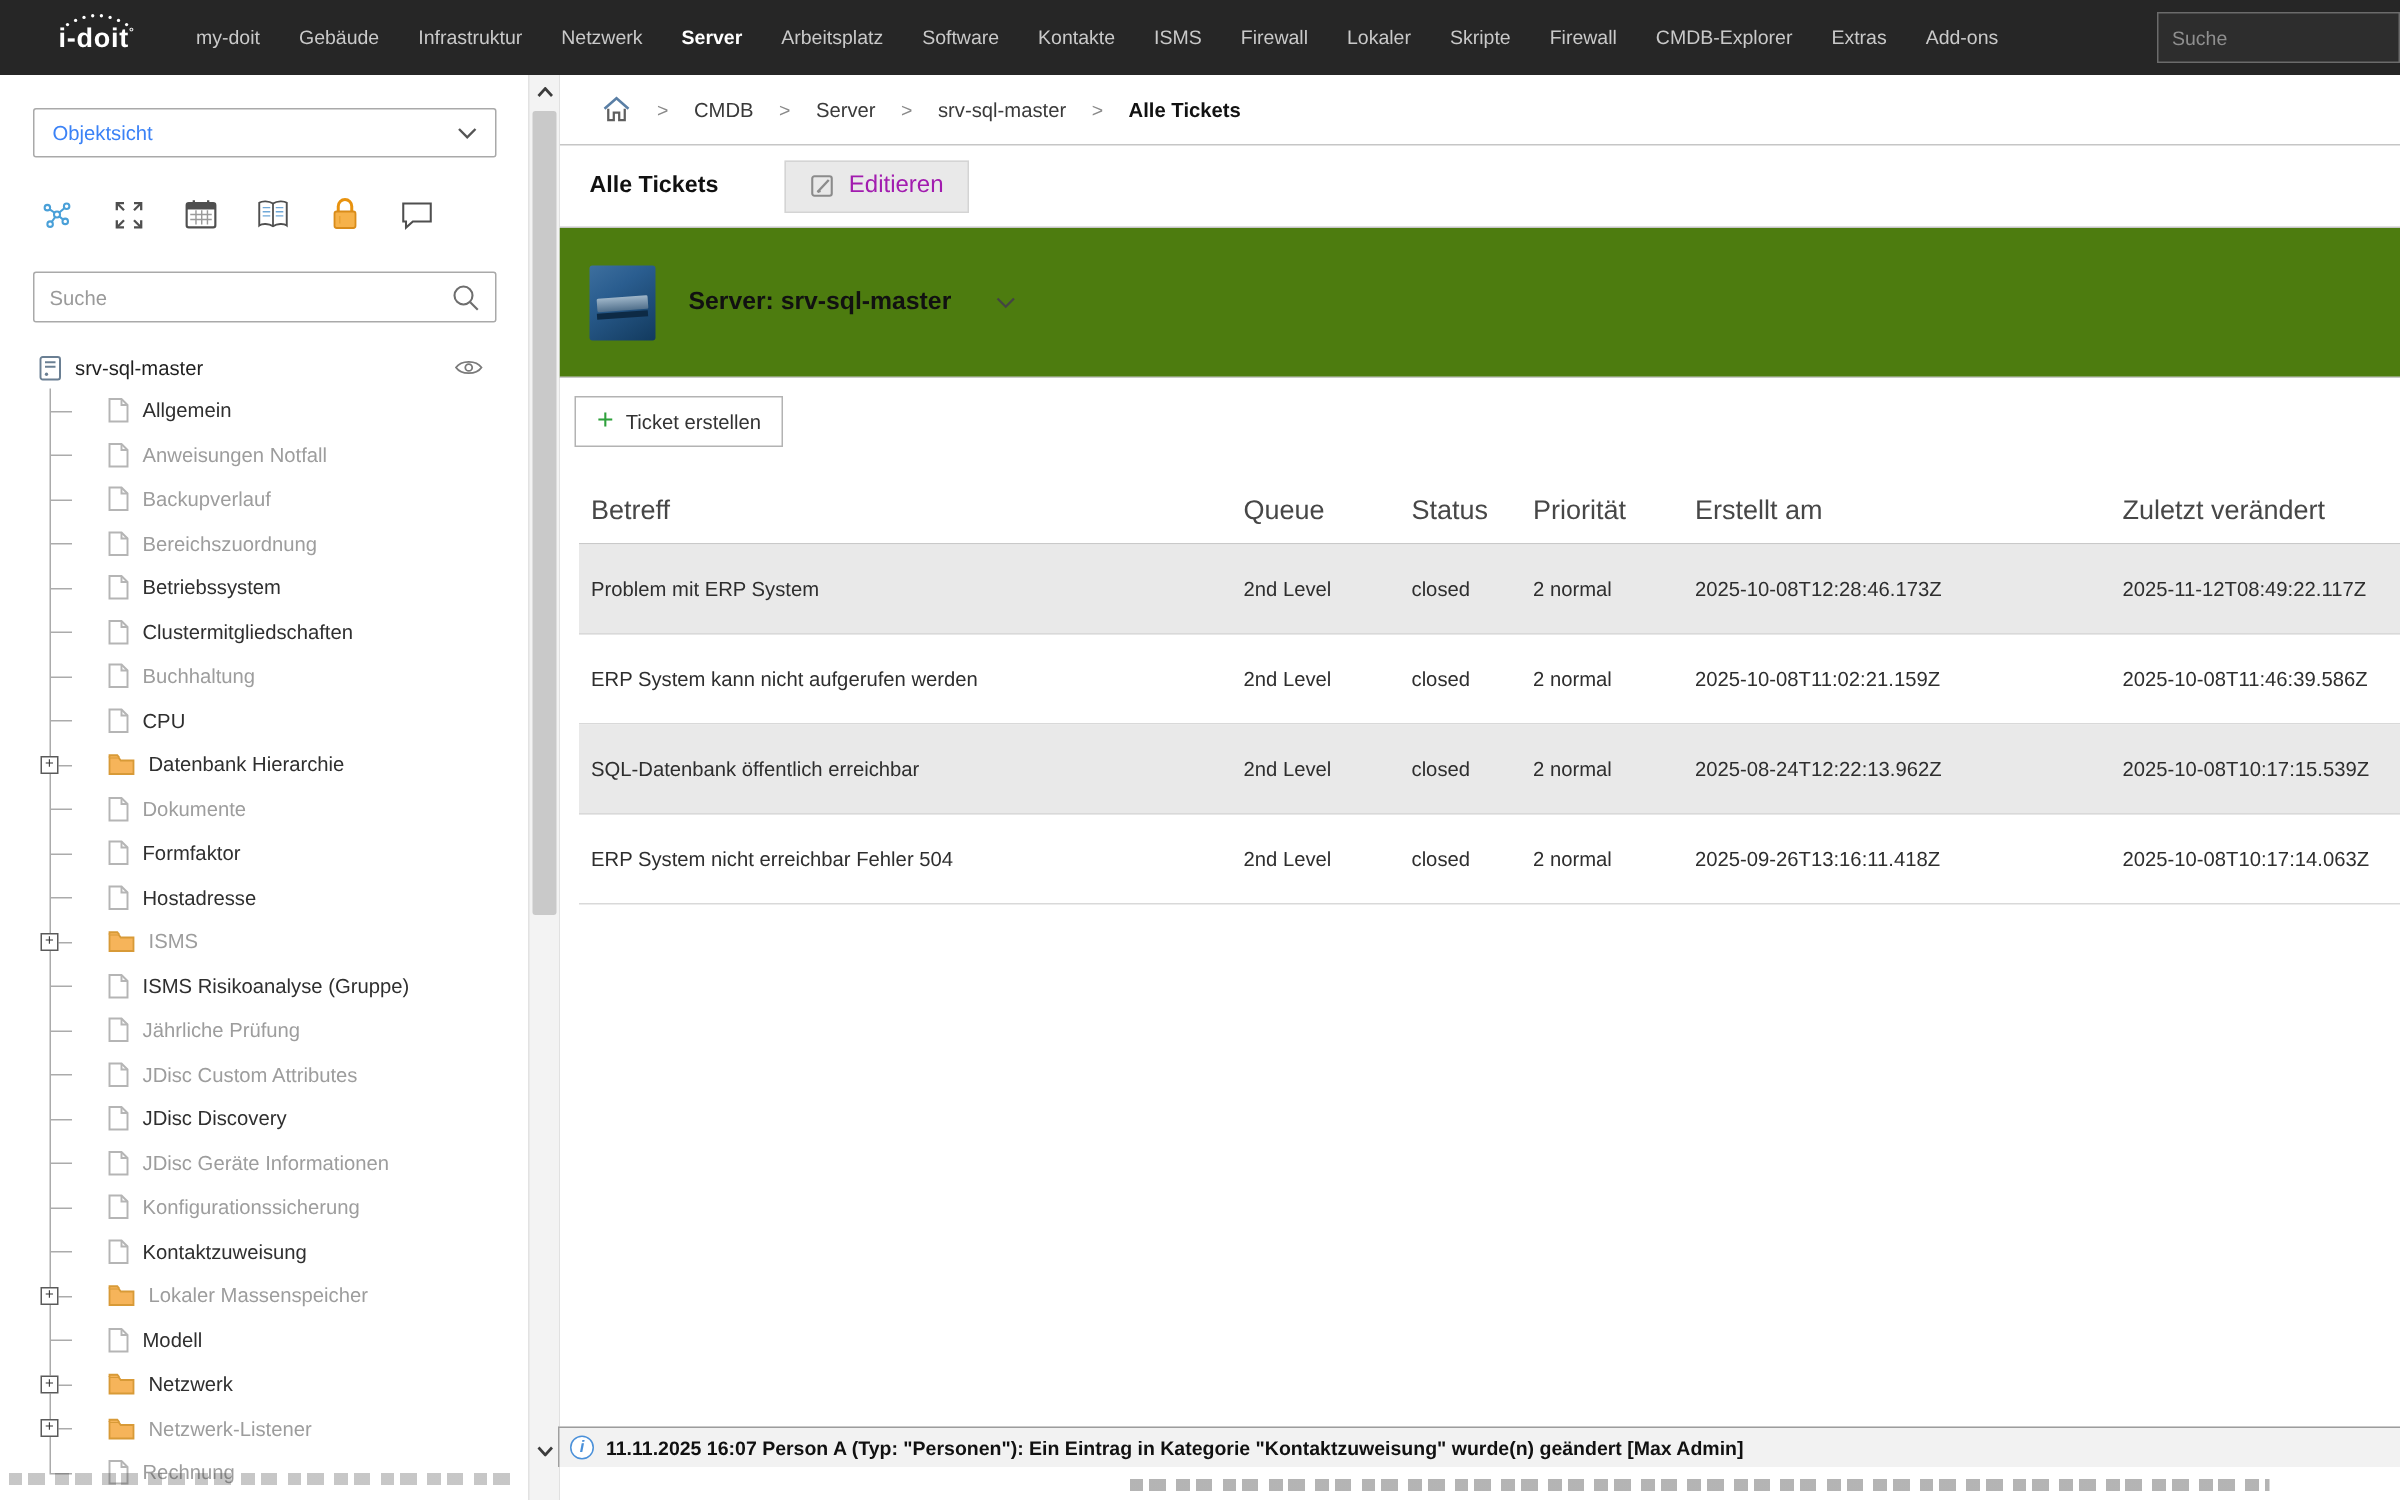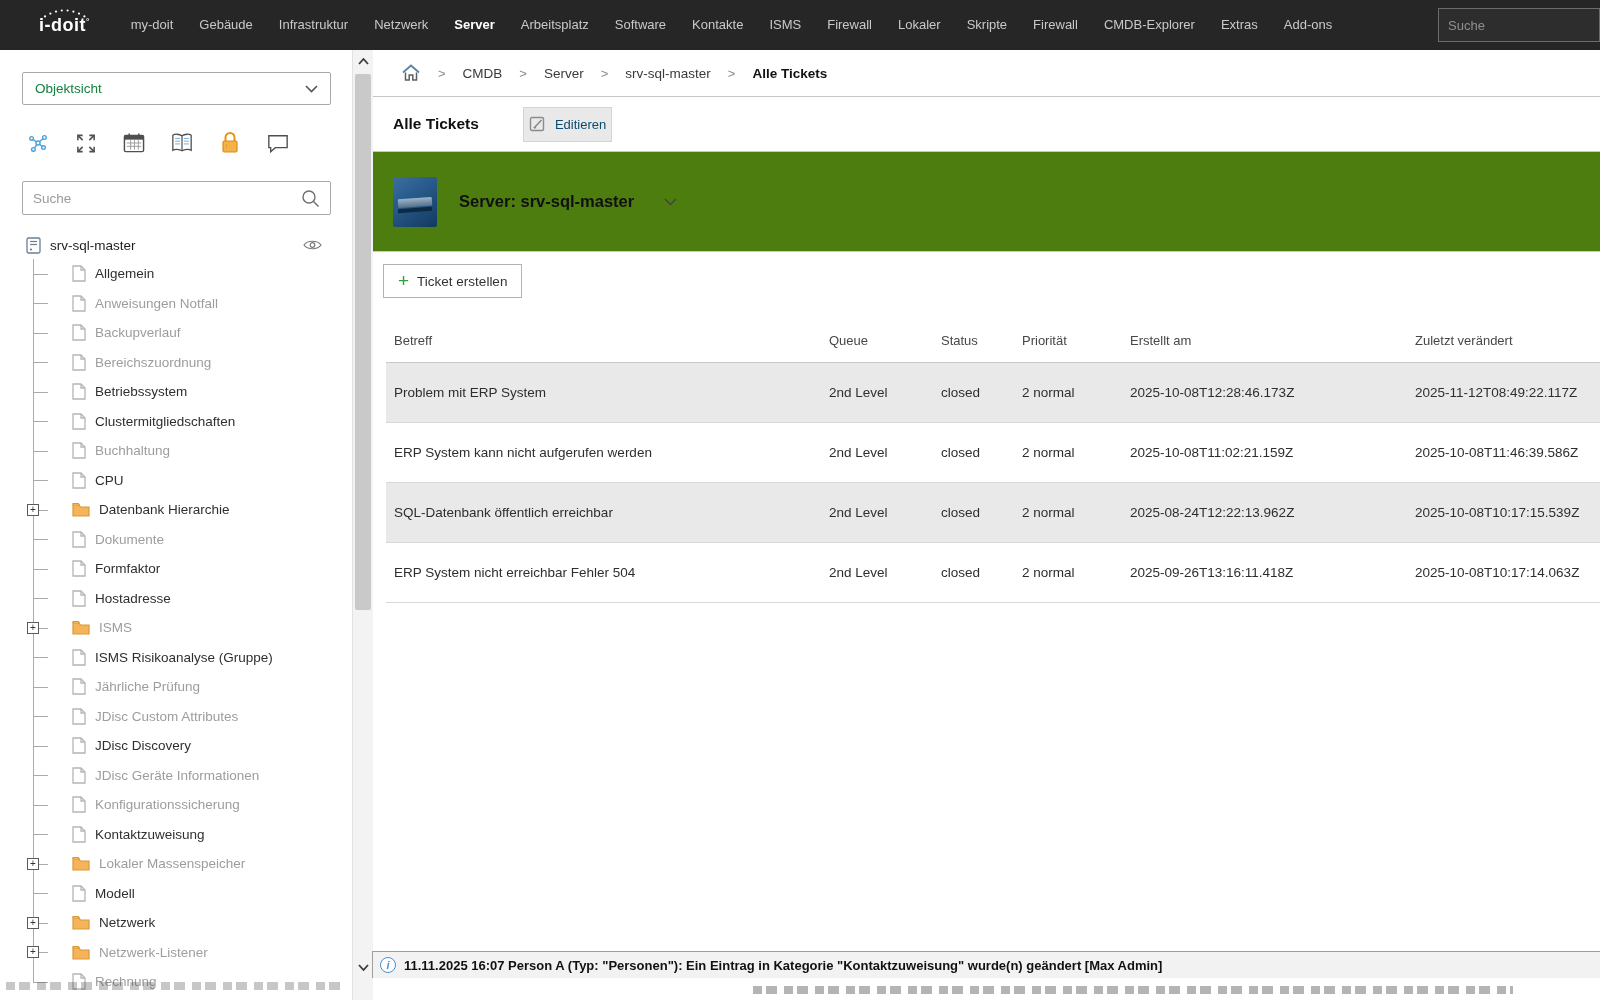--- a/index.html
+++ b/index.html
@@ -11,21 +11,21 @@
   .logo { margin-left:39px; margin-right:28px; color:#fff; font-weight:bold; font-size:18px; letter-spacing:.5px; position:relative; white-space:nowrap; }
   .logo svg { position:absolute; left:3px; top:-6px; }
   .logo sup { font-size:8px; color:#fff; }
   .nav-item { padding:0 13px; line-height:50px; font-size:13px; color:#c9c9c9; cursor:pointer; white-space:nowrap; }
   .nav-item.active { color:#fff; font-weight:bold; }
   .nav-search { margin-left:auto; width:162px; height:34px; background:#2d2d2d; border:1px solid #6b6b6b; color:#c9c9c9; font-size:13px; padding:0 9px; outline:none; font-family:inherit; }
   .nav-search::placeholder { color:#8f8f8f; }
 
   
   .sidebar { position:absolute; left:0; top:50px; width:352px; bottom:0; background:#fff; overflow:hidden; }
-  .view-select { margin:22px 0 0 22px; width:309px; height:33px; border:1px solid #a9a9a9; border-radius:2px; background:#fff; display:flex; align-items:center; padding:0 12px; font-size:13.5px; color:#15803d; cursor:pointer; }
+  .view-select { margin:22px 0 0 22px; width:309px; height:33px; border:1px solid #a9a9a9; border-radius:2px; background:#fff; display:flex; align-items:center; padding:0 12px; font-size:13.5px; color:#3b82f6; cursor:pointer; }
   .view-select .chev { margin-left:auto; color:#555; }
   .sb-icons { margin:27px 0 0 27px; display:flex; align-items:center; gap:26px; }
   .sb-icons span { width:22px; height:22px; display:inline-flex; align-items:center; justify-content:center; cursor:pointer; }
   .sb-search { margin:27px 0 0 22px; width:309px; height:34px; border:1px solid #a9a9a9; border-radius:2px; display:flex; align-items:center; padding:0 10px; }
   .sb-search input { border:none; outline:none; flex:1; font-size:13.5px; font-family:inherit; color:#333; }
   .sb-search input::placeholder { color:#9a9a9a; }
 
   .tree { position:relative; margin-top:16px; font-size:13.5px; }
   .tree-root { height:28px; display:flex; align-items:center; padding-left:26px; gap:9px; color:#1f1f1f; cursor:pointer; }
   .tree-root .eye { margin-left:auto; margin-right:30px; cursor:pointer; display:flex; }
@@ -46,36 +46,36 @@
   
   .main { position:absolute; left:372px; top:50px; right:0; bottom:0; border-left:1px solid #9f9f9f; background:#fff; }
   .crumb-row { height:47px; border-bottom:1px solid #c6c6c6; display:flex; align-items:center; padding-left:28px; font-size:13.5px; color:#3a3a3a; }
   .crumb-sep { color:#8a8a8a; margin:0 17px; font-size:13px; }
   .crumb { cursor:pointer; }
   .crumb.current { font-weight:bold; color:#111; }
   .home { display:flex; cursor:pointer; }
 
   .title-row { height:55px; border-bottom:1px solid #c6c6c6; display:flex; align-items:center; padding-left:20px; }
   .page-title { font-size:15.5px; font-weight:bold; color:#111; }
-  .edit-btn { margin-left:44px; height:35px; padding:0 5px; background:#e9e9e9; border:1px solid #d4d4d4; color:#0c4a6e; font-size:13px; display:flex; align-items:center; gap:9px; cursor:default; }
+  .edit-btn { margin-left:44px; height:35px; padding:0 16px; background:#e9e9e9; border:1px solid #d4d4d4; color:#a21caf; font-size:16px; display:flex; align-items:center; gap:9px; cursor:default; }
 
   .obj-band { height:100px; background:#4d7c0f; border-bottom:1px solid #c9c9c9; display:flex; align-items:center; padding-left:20px; }
   .obj-img { width:44px; height:50px; border-radius:2px; background:linear-gradient(145deg,#3d6f9e 0%,#2a5d8f 35%,#123a5e 100%); position:relative; overflow:hidden; flex:none; }
   .obj-img::before { content:""; position:absolute; left:5px; right:5px; top:21px; height:9px; background:linear-gradient(180deg,#9fb6c9,#51708c); border-radius:1px; transform:rotate(-4deg); }
   .obj-img::after { content:""; position:absolute; left:5px; right:5px; top:31px; height:4px; background:#0d2a45; transform:rotate(-4deg); }
   .obj-title { margin-left:22px; font-size:16.5px; font-weight:bold; color:#111; }
   .obj-chev { margin-left:30px; color:#444; cursor:pointer; display:flex; }
 
   .create-btn { margin:12px 0 0 10px; height:34px; padding:0 14px; background:#fff; border:1px solid #b3b3b3; display:inline-flex; align-items:center; gap:8px; font-size:13.5px; color:#333; cursor:pointer; }
   .plus { color:#2fa13c; font-size:19px; font-weight:400; line-height:1; margin-top:-2px; }
 
   .tickets { margin:21px 0 0 13px; }
   .t-grid { display:grid; grid-template-columns:435px 112px 81px 108px 285px 1fr; }
   .t-head { height:44px; border-bottom:1px solid #c9c9c9; }
-  .t-head .cell { display:flex; align-items:center; padding-left:8px; font-size:13px; color:#474747; cursor:pointer; }
+  .t-head .cell { display:flex; align-items:center; padding-left:8px; font-size:18px; color:#474747; cursor:pointer; }
   .t-row { height:60px; border-bottom:1px solid #d9d9d9; cursor:pointer; }
   .t-row.alt { background:#e9e9e9; }
   .t-row .cell { display:flex; align-items:center; padding-left:8px; font-size:13.5px; color:#2e2e2e; overflow:hidden; white-space:nowrap; }
 
   
   .statusbar { position:absolute; left:372px; right:0; bottom:22px; height:27px; background:#f2f2f2; border-top:1px solid #9c9c9c; border-left:1px solid #9f9f9f; display:flex; align-items:center; gap:8px; padding-left:7px; font-size:13px; font-weight:600; color:#111; z-index:20; }
   .info-ic { width:16px; height:16px; border-radius:50%; border:1.5px solid #4a90d9; color:#4a90d9; font-size:11px; font-weight:bold; display:flex; align-items:center; justify-content:center; background:#fff; flex:none; font-style:italic; }
   .remnant { position:absolute; left:380px; bottom:6px; width:760px; height:8px; opacity:.4; background:repeating-linear-gradient(90deg,#444 0 9px,transparent 9px 13px,#444 13px 24px,transparent 24px 31px); z-index:10; }
   .remnant.sb { left:6px; width:340px; bottom:10px; opacity:.3; }
 

